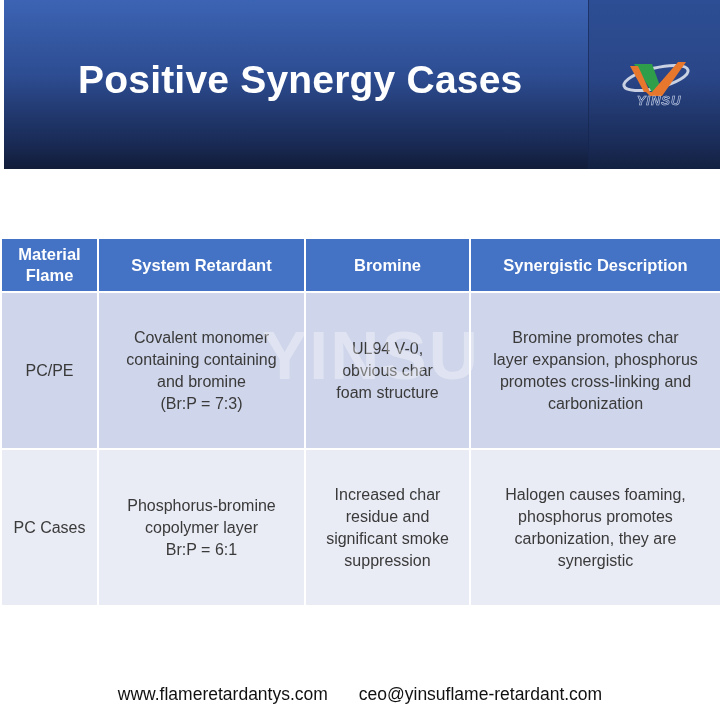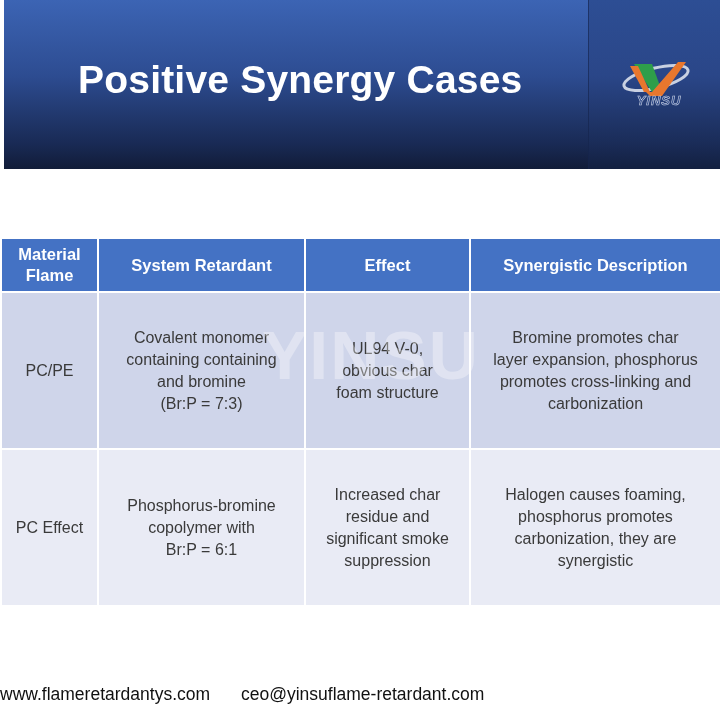--- a/index.html
+++ b/index.html
@@ -50,21 +50,21 @@
   table.cases tr.row-1 td { background: #cfd5ea; color: #3a3a3a; height: 155px; }
   table.cases tr.row-2 td { background: #e9ebf5; color: #3a3a3a; height: 155px; }
   .cell-text { white-space: pre-line; }
 
   .watermark {
     position: absolute; left: 262px; top: 316px;
     font-size: 68px; font-weight: bold; color: rgba(255,255,255,0.35);
     letter-spacing: 2px; pointer-events: none;
   }
   .footer {
-    position: absolute; left: 0; top: 684px; width: 720px; 
+    position: absolute; left: 0; top: 684px; width: 720px; text-align: center;
     font-size: 17.5px; color: #111111; white-space: nowrap;
   }
   .footer span + span { margin-left: 26px; }
 </style>
 </head>
 <body>
 
 <div class="banner">
   <div class="banner-left"></div>
   <div class="banner-right"></div>
@@ -82,43 +82,43 @@
   <colgroup>
     <col style="width:97px">
     <col style="width:207px">
     <col style="width:165px">
     <col style="width:251px">
   </colgroup>
   <thead>
     <tr>
       <th>Material Flame</th>
       <th>System Retardant</th>
-      <th>Effect</th>
+      <th>Bromine</th>
       <th>Synergistic Description</th>
     </tr>
   </thead>
   <tbody>
     <tr class="row-1">
       <td class="cell-text">PC/PE</td>
       <td class="cell-text">Covalent monomer
 containing containing
 and bromine
 (Br:P = 7:3)</td>
       <td class="cell-text">UL94 V-0,
 obvious char
 foam structure</td>
       <td class="cell-text">Bromine promotes char
 layer expansion, phosphorus
 promotes cross-linking and
 carbonization</td>
     </tr>
     <tr class="row-2">
-      <td class="cell-text">PC Effect</td>
+      <td class="cell-text">PC Cases</td>
       <td class="cell-text">Phosphorus-bromine
-copolymer with
+copolymer layer
 Br:P = 6:1</td>
       <td class="cell-text">Increased char
 residue and
 significant smoke
 suppression</td>
       <td class="cell-text">Halogen causes foaming,
 phosphorus promotes
 carbonization, they are
 synergistic</td>
     </tr>

